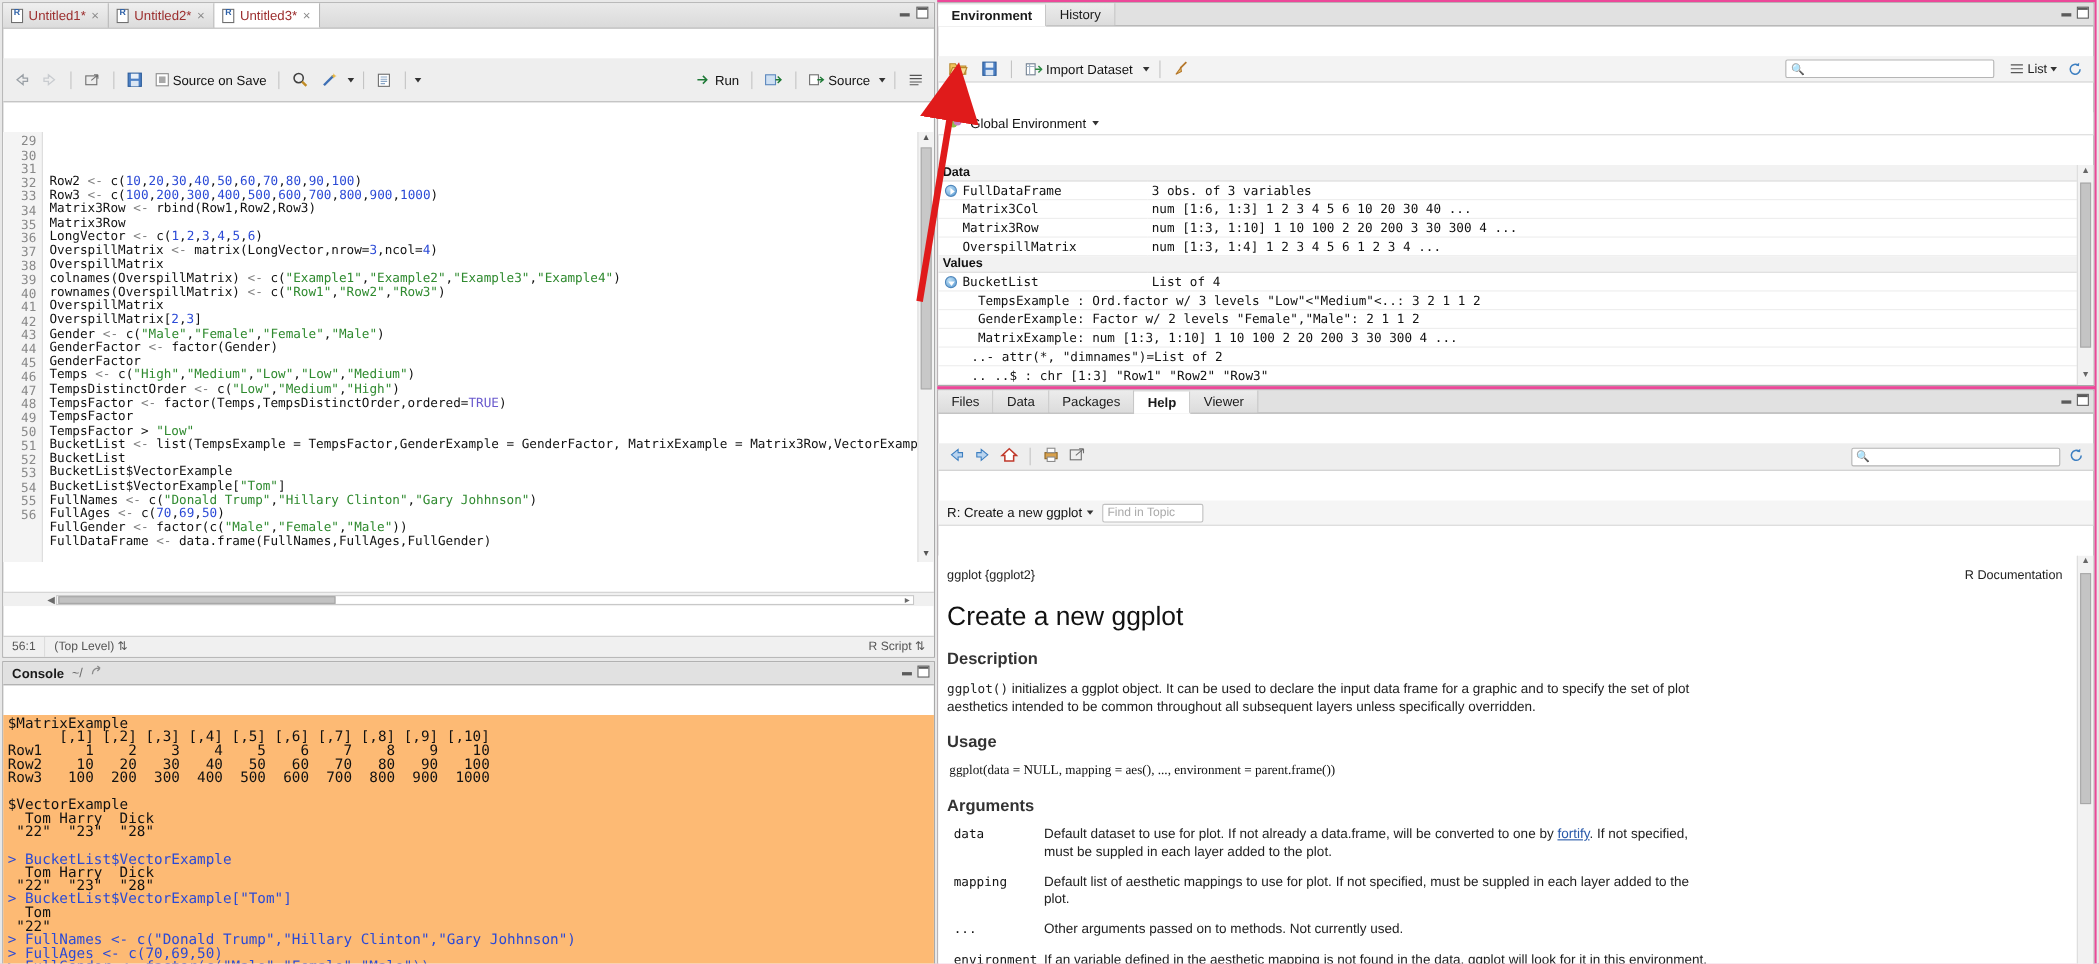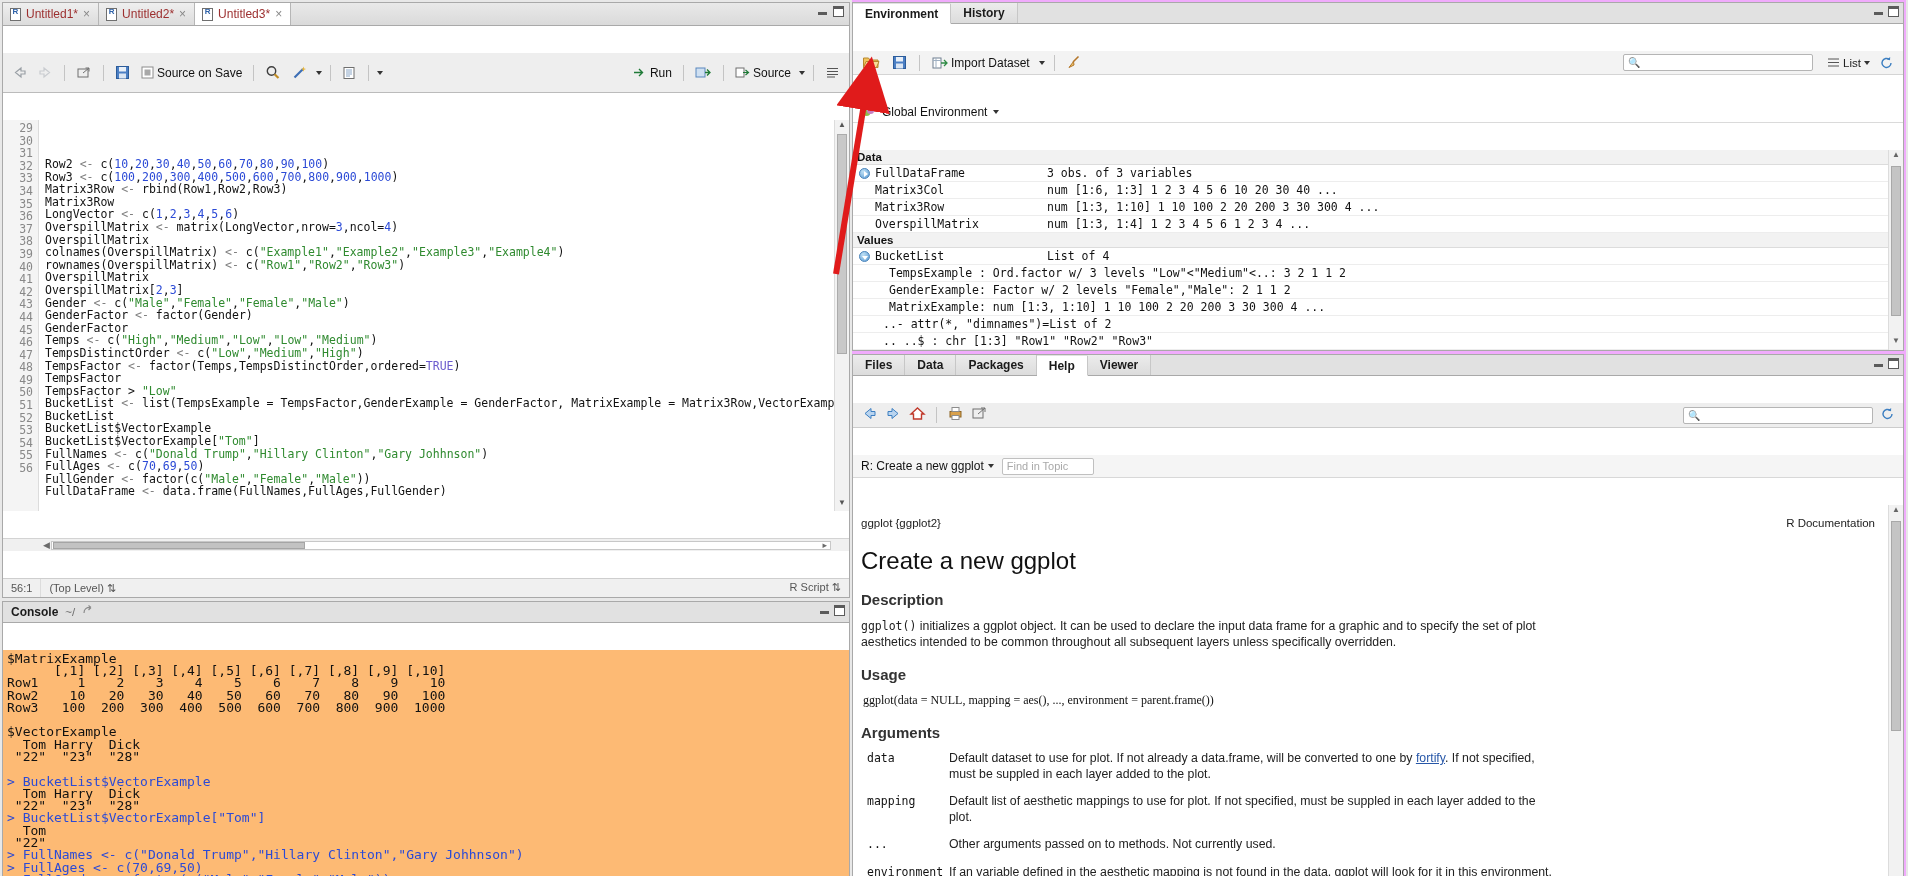--- a/index.html
+++ b/index.html
@@ -17,21 +17,20 @@
   .pane-tabbar {
     height: 21px; background: #e1e1e1;
     border-bottom: 1px solid #a9a9a9;
     display: flex; align-items: flex-end; position: relative; flex: 0 0 auto;
   }
   .ptab {
     height: 20px; line-height: 20px; padding: 0 12px;
     font-size: 12px; color: #1a1a1a; cursor: default;
     border-right: 1px solid #c7c7c7;
     background: linear-gradient(#ececec,#dcdcdc);
-    font-weight: bold;
   }
   .ptab.active { background: #fff; border-bottom: 1px solid #fff; margin-bottom:-1px; font-weight: bold; }
   .pane-min {
     position: absolute; right: 4px; top: 3px; display: flex; gap: 4px; align-items: center;
   }
   .glyph-min { width: 11px; height: 11px; position: relative; }
   .glyph-min::after { content:""; position:absolute; left:1px; right:1px; bottom:2px; height:3px; background:#5b5b5b; }
   .glyph-max { width: 11px; height: 11px; border: 1px solid #5b5b5b; background:#fff; }
   .glyph-max::before { content:""; display:block; height:2px; background:#5b5b5b; }
 
@@ -109,21 +108,21 @@
   .console-head .title { font-weight: bold; font-size: 12px; color: #1a1a1a; }
   .console-head .path { font-size: 11.5px; color: #6b6b6b; }
   .console-body {
     flex: 1 1 auto; background: #fdba74; overflow: hidden; padding: 3px 0 0 4px;
     white-space: pre; font-family: "DejaVu Sans Mono", monospace; font-size: 13px; line-height: 12.3px; color: #111;
   }
   .c-in { color: #2b4ad6; }
   .c-prompt { color: #111; }
 
   
-  .rightcol { width: 1054px; height: 876px; display: flex; flex-direction: column; background:#f0abfc; padding: 2px 2px 2px 0; gap: 3px; }
+  .rightcol { width: 1054px; height: 876px; display: flex; flex-direction: column; background:#ec4899; padding: 2px 2px 2px 0; gap: 3px; }
   .env-pane { flex: 0 0 264px; }
   .help-pane { flex: 1 1 auto; }
 
   .envbar {
     height: 24px; background: #f3f3f3; border-bottom: 1px solid #d4d4d4;
     display: flex; align-items: center; gap: 6px; padding: 0 6px; flex:0 0 auto;
   }
   .envsearch {
     margin-left: auto; width: 190px; height: 17px; background: #fff;
     border: 1px solid #b5b5b5; border-radius: 2px; display:flex; align-items:center; padding: 0 4px;

